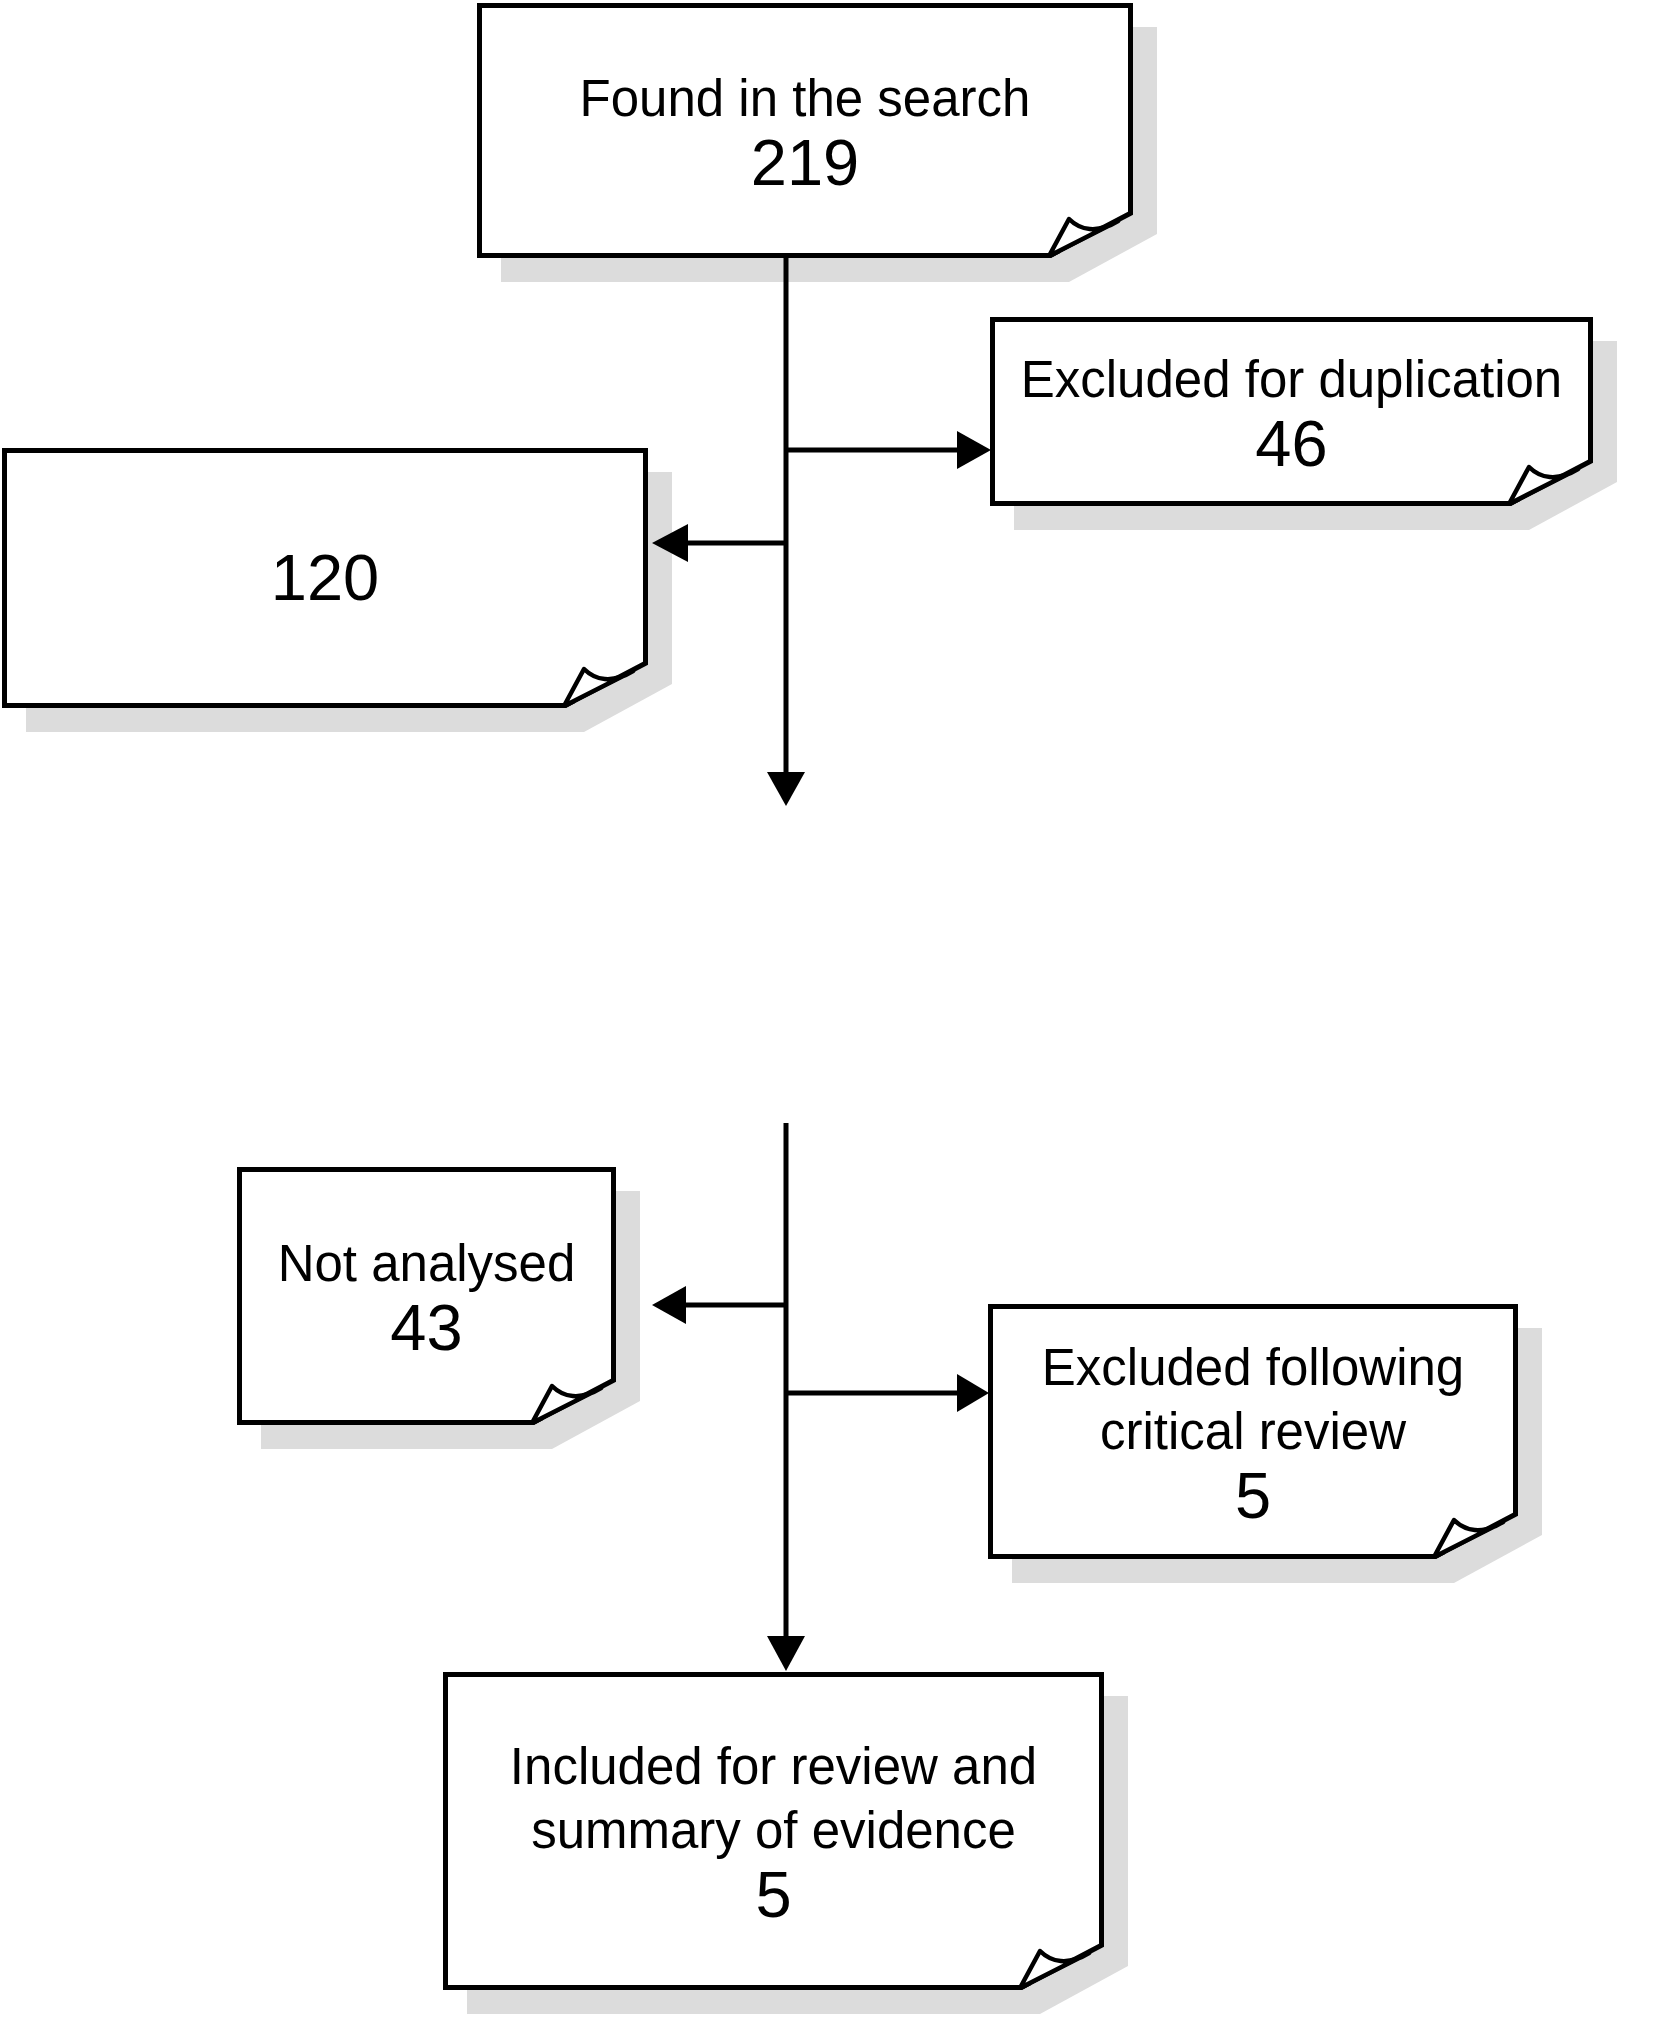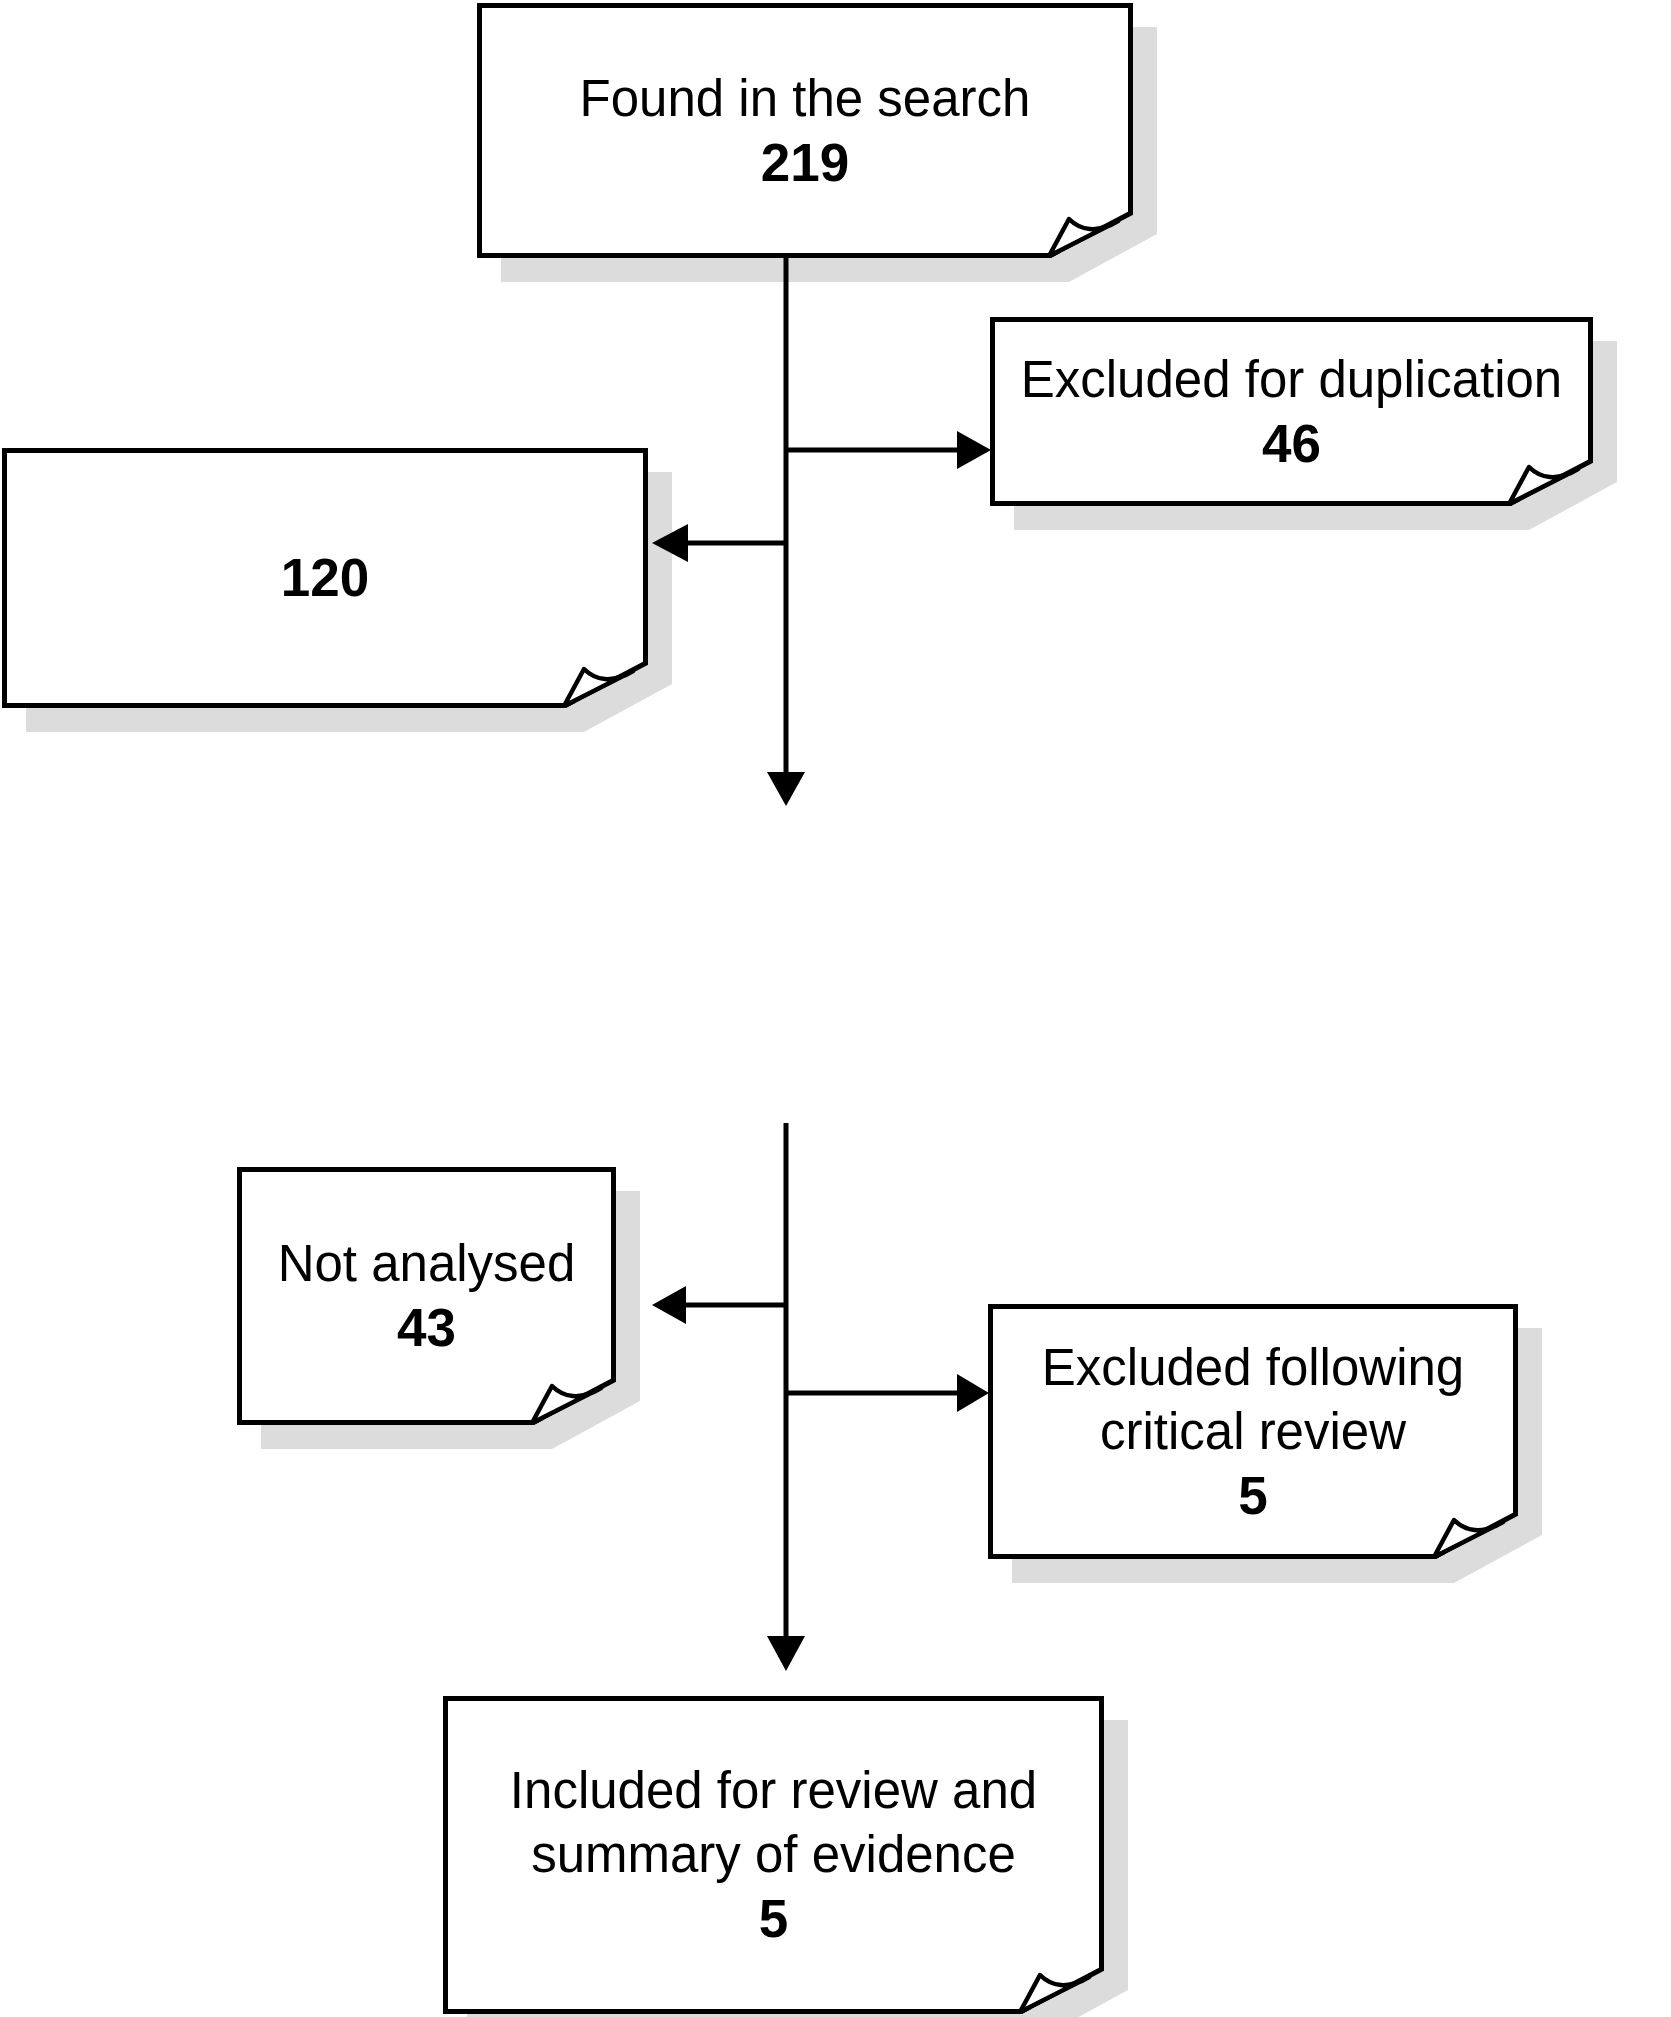--- a/index.html
+++ b/index.html
@@ -41,22 +41,22 @@
     text-align: center;
     z-index: 2;
   }
 
   .label {
     white-space: pre-line;
     font-size: 51px;
     line-height: 64px;
   }
   .count {
-    font-weight: bold;
-    font-size: 53px;
+    font-weight: normal;
+    font-size: 65px;
     line-height: 64px;
   }
 
   
   .fold { position: absolute; right: 0; bottom: 0; z-index: 3; }
   .fold .cut  { stroke: var(--box-border, #000000); stroke-width: 5; stroke-linecap: round; fill: none; }
   .fold .flap { fill: var(--box-fill, #ffffff); stroke: var(--box-border, #000000); stroke-width: 4.5; stroke-linejoin: round; }
 
   .connectors { position: absolute; left: 0; top: 0; z-index: 1; }
   .connectors line    { stroke: var(--arrow-color, #000000); stroke-width: 5; }
@@ -141,21 +141,21 @@
       <div class="label">Excluded following
 critical review</div>
       <div class="count">5</div>
     </div>
     <svg class="fold" width="88" height="48" viewBox="0 0 88 48">
       <line class="cut" x1="4" y1="46" x2="86" y2="3"></line>
       <path class="flap" d="M4,46 L24,9 C35,20 52,24 73,11 Z"></path>
     </svg>
   </div>
 
-  <div class="box" style="left:443px; top:1672px; width:661px; height:318px;margin-top:24px;">
+  <div class="box" style="left:443px; top:1672px; width:661px; height:318px;">
     <div class="shadow"></div>
     <div class="paper">
       <div class="label">Included for review and
 summary of evidence</div>
       <div class="count">5</div>
     </div>
     <svg class="fold" width="88" height="48" viewBox="0 0 88 48">
       <line class="cut" x1="4" y1="46" x2="86" y2="3"></line>
       <path class="flap" d="M4,46 L24,9 C35,20 52,24 73,11 Z"></path>
     </svg>

